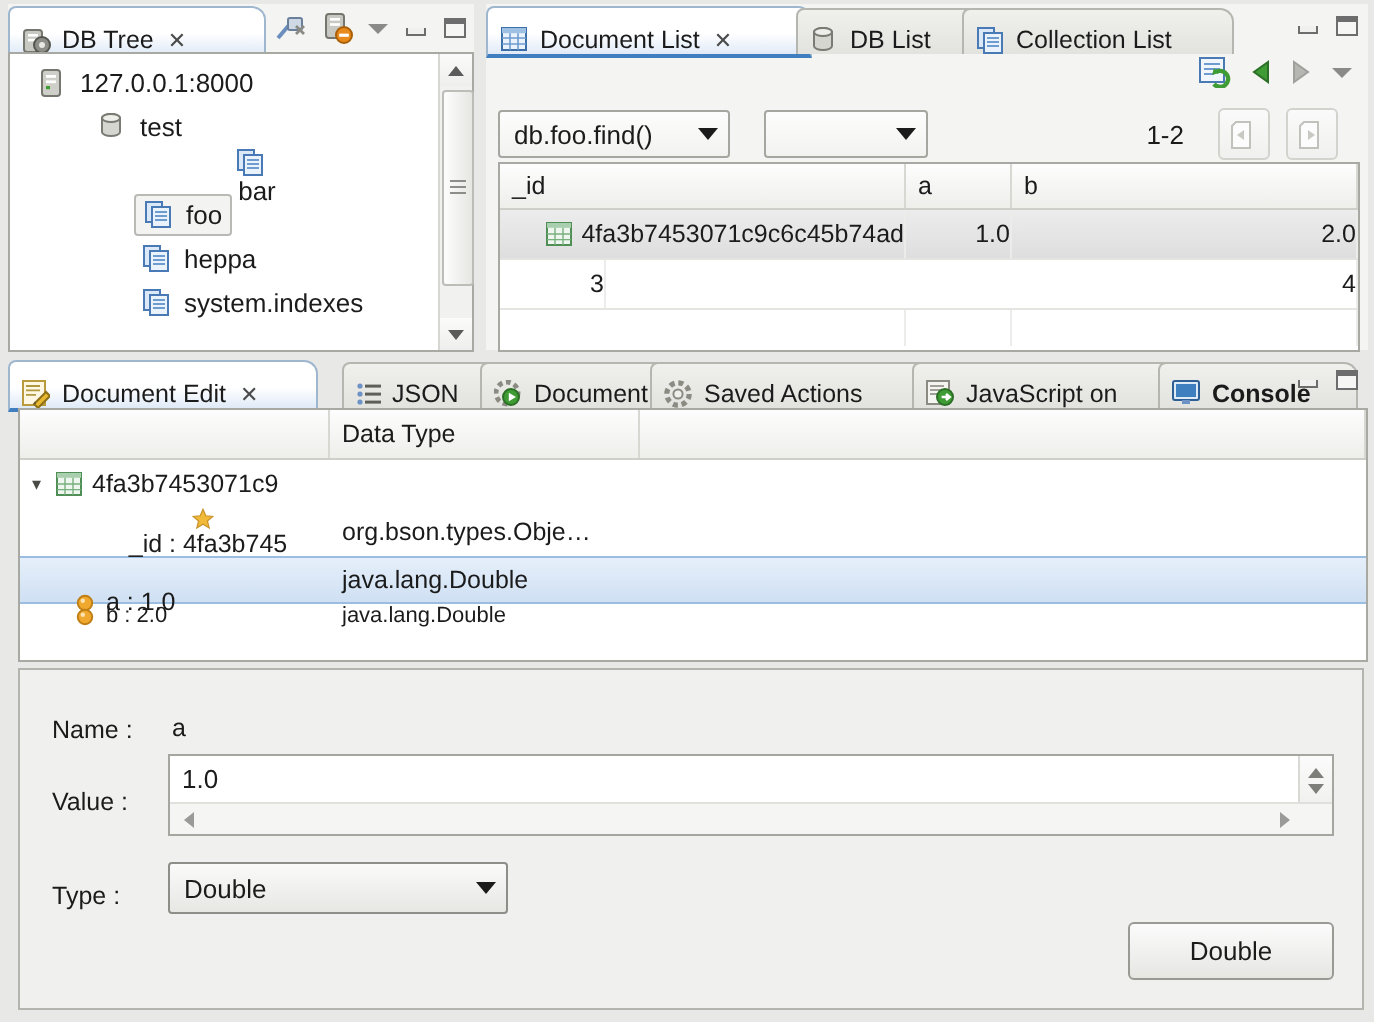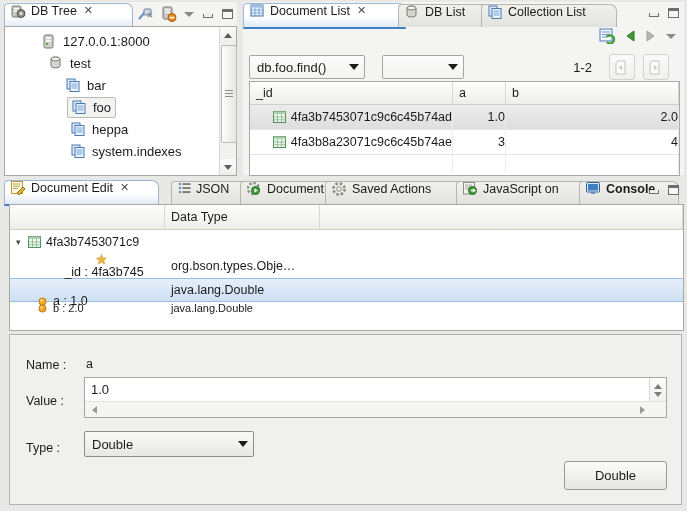--- a/index.html
+++ b/index.html
@@ -9,21 +9,21 @@
     font-family:"Liberation Sans","DejaVu Sans",sans-serif;
     font-size:12px;color:#1b1b1b;
     -webkit-font-smoothing:antialiased;
   }
   .app{position:relative;width:687px;height:511px;}
 
   
   .panel{position:absolute;background:#f4f4f2;}
   .tabbar{position:relative;height:24px;background:linear-gradient(#eaeae6,#dfdfdb);}
   .tab{
-    position:absolute;top:2px;height:22px;display:flex;align-items:flex-start;
+    position:absolute;top:2px;height:22px;display:flex;align-items:flex-end;
     gap:4px;padding:0 7px 0 6px;font-size:12.5px;white-space:nowrap;
     border-top:1px solid #b6b6b0;border-left:1px solid #b6b6b0;border-right:1px solid #b6b6b0;
     border-radius:4px 7px 0 0;background:linear-gradient(#f0f0ec,#e2e2de);
     color:#1b1b1b;
   }
   .tab.active{
     background:linear-gradient(#ffffff 55%,#dfeaf7 100%);
     border-top:1px solid #9fb6cf;border-left:1px solid #9fb6cf;border-right:1px solid #9fb6cf;
     border-bottom:2px solid #3f7fbf;
     top:1px;height:23px;
@@ -143,21 +143,21 @@
         </span>
         <span class="wb chev"></span>
         <span class="wb min"></span>
         <span class="wb max"></span>
       </div>
     </div>
 
     <div class="client" style="top:24px;height:148px;">
       <div style="position:absolute;left:0;top:3px;right:17px;bottom:0;overflow:hidden;">
 
-        <div class="treerow" style="padding-left:37px;">
+        <div class="treerow" style="padding-left:14px;">
           <span class="ico ico-16">
             <svg width="13" height="15" viewBox="0 0 13 15">
               <rect x="2" y="1" width="9" height="13" rx="1.5" fill="#cfcfc9" stroke="#76766f"></rect>
               <rect x="4" y="3.5" width="5" height="1.4" fill="#fff"></rect>
               <rect x="4" y="6.2" width="5" height="1.4" fill="#fff"></rect>
               <rect x="4" y="9" width="2" height="1.6" fill="#3f9c35"></rect>
             </svg>
           </span>
           <span class="lbl">127.0.0.1:8000</span>
         </div>
@@ -166,21 +166,21 @@
           <span class="ico ico-16">
             <svg width="13" height="14" viewBox="0 0 13 14">
               <ellipse cx="6.5" cy="3" rx="4.5" ry="2" fill="#e2e2dd" stroke="#7b7b74"></ellipse>
               <path d="M2 3 v7 a4.5 2 0 0 0 9 0 V3" fill="#d6d6d0" stroke="#7b7b74"></path>
               <ellipse cx="6.5" cy="3" rx="4.5" ry="2" fill="#eeeeea" stroke="#7b7b74"></ellipse>
             </svg>
           </span>
           <span class="lbl">test</span>
         </div>
 
-        <div class="treerow" style="padding-left:61px;">
+        <div class="treerow" style="padding-left:28px;flex-direction:column;">
           <span class="ico ico-16">
             <svg width="14" height="14" viewBox="0 0 14 14">
               <rect x="1" y="1" width="8" height="10" fill="#dbe8f7" stroke="#4a7ab5"></rect>
               <rect x="4" y="3.5" width="9" height="10" fill="#eaf2fb" stroke="#4a7ab5"></rect>
               <path d="M5.5 6 h6 M5.5 8 h6 M5.5 10 h6" stroke="#6e9bd0" stroke-width="0.9"></path>
             </svg>
           </span>
           <span class="lbl">bar</span>
         </div>
 
@@ -347,30 +347,20 @@
               <path d="M0.5 6 h12 M0.5 8.8 h12 M4.5 2.9 v8.6 M8.5 2.9 v8.6" stroke="#78b07e" stroke-width="0.7"></path>
             </svg>
           </span>
           <span>4fa3b7453071c9c6c45b74ad</span>
         </div>
         <div class="td" style="width:53px;">1.0</div>
         <div class="td" style="flex:1;">2.0</div>
       </div>
 
       <div class="trow">
-        <div class="td" style="width:203px;">
-          <span class="ico ico-14">
-            <svg width="13" height="12" viewBox="0 0 13 12">
-              <rect x="0.5" y="0.5" width="12" height="11" fill="#eef6ef" stroke="#4f8f55"></rect>
-              <rect x="0.5" y="0.5" width="12" height="2.4" fill="#a9cfae"></rect>
-              <path d="M0.5 6 h12 M0.5 8.8 h12 M4.5 2.9 v8.6 M8.5 2.9 v8.6" stroke="#78b07e" stroke-width="0.7"></path>
-            </svg>
-          </span>
-          <span>4fa3b8a23071c9c6c45b74ae</span>
-        </div>
         <div class="td" style="width:53px;">3</div>
         <div class="td" style="flex:1;">4</div>
       </div>
 
       <div style="display:flex;height:18px;">
         <div class="td" style="width:203px;"></div>
         <div class="td" style="width:53px;"></div>
         <div class="td" style="flex:1;"></div>
       </div>
     </div>

